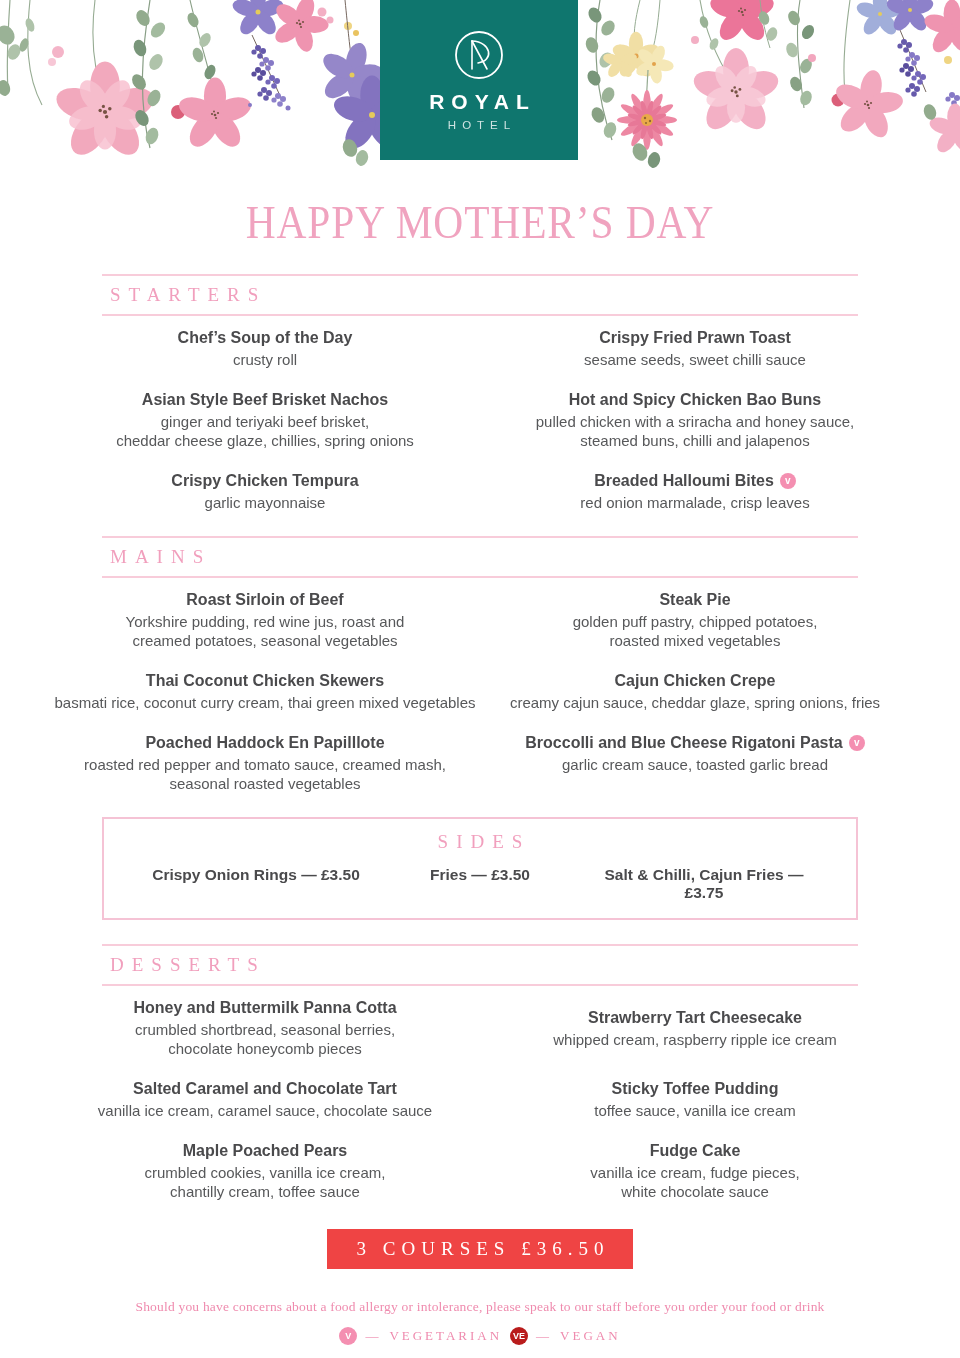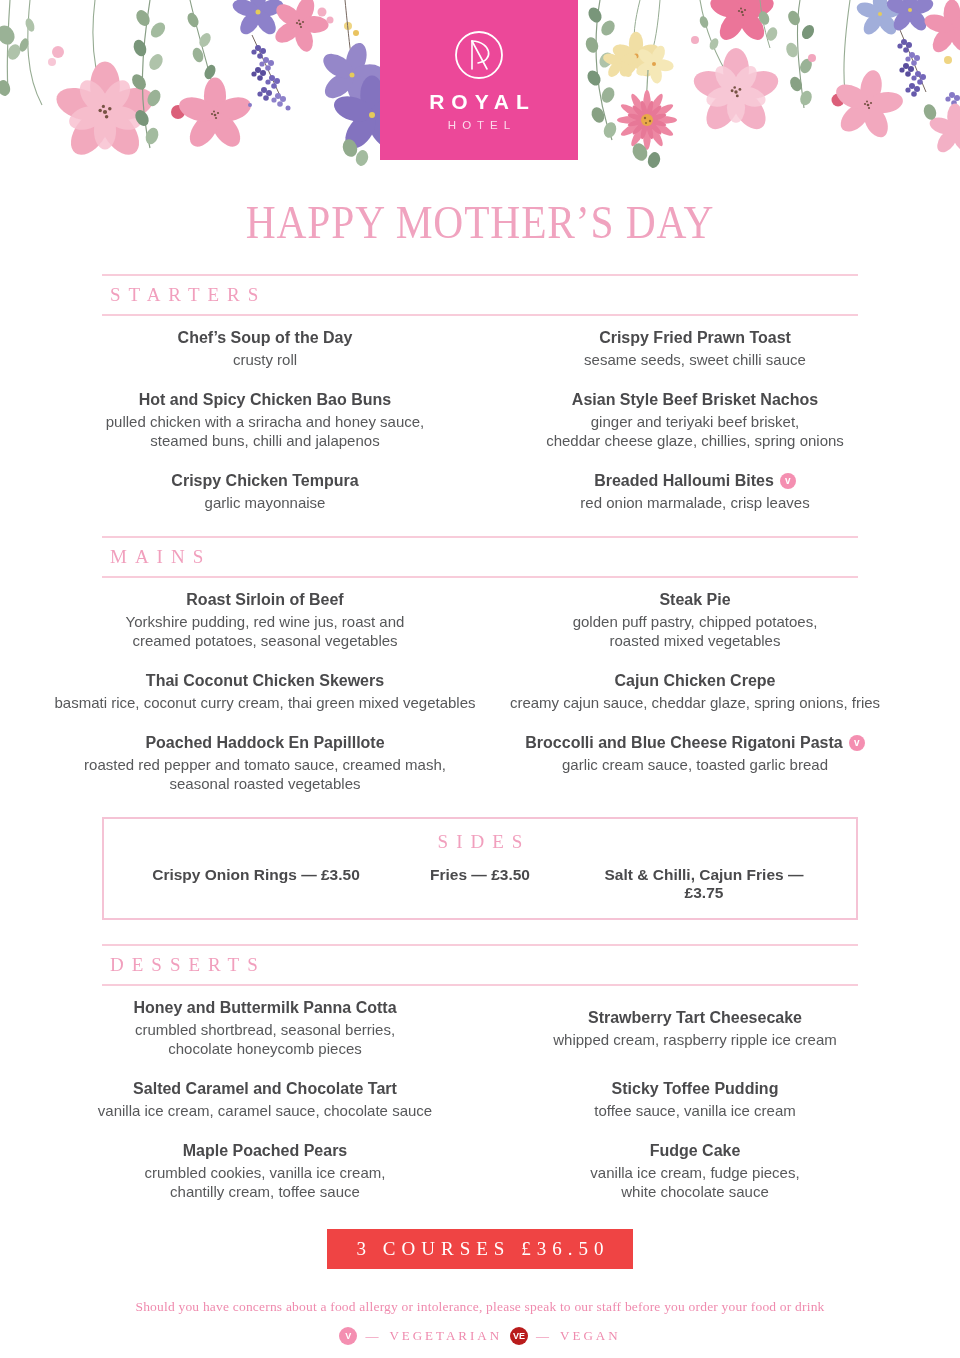--- a/index.html
+++ b/index.html
@@ -6,21 +6,21 @@
   html, body { margin: 0; padding: 0; background: #ffffff; }
   body {
     width: 960px; height: 1358px; position: relative; overflow: hidden;
     font-family: "Liberation Sans", sans-serif;
   }
   
   .hero { position: relative; height: 196px; }
   .flowers { position: absolute; top: 0; left: 0; }
   .logo-box {
     position: absolute; left: 380px; top: 0; width: 198px; height: 160px;
-    background: #ec4899; z-index: 2;
+    background: #0f766e; z-index: 2;
     display: flex; flex-direction: column; align-items: center; justify-content: center;
   }
   .logo-box svg { margin-bottom: 9px; }
   .brand-name { color: #fff; font-size: 21px; font-weight: 700; letter-spacing: 7px; padding-left: 7px; }
   .brand-sub  { color: rgba(255,255,255,.8); font-size: 11.5px; letter-spacing: 6px; margin-top: 5px; padding-left: 6px; }
 
   .title {
     margin: 0; height: 54px; line-height: 54px; text-align: center;
     font-family: "Liberation Serif", serif; font-weight: 400;
     font-size: 46px; letter-spacing: 1px; color: #f0a3bf; transform: scaleX(.9);
@@ -288,28 +288,28 @@
     <div class="items">
         <div class="menu-item">
           <div class="mi-title">Chef’s Soup of the Day</div>
           <div class="mi-desc">crusty roll</div>
         </div>
         <div class="menu-item">
           <div class="mi-title">Crispy Fried Prawn Toast</div>
           <div class="mi-desc">sesame seeds, sweet chilli sauce</div>
         </div>
         <div class="menu-item">
+          <div class="mi-title">Asian Style Beef Brisket Nachos</div>
+          <div class="mi-desc">ginger and teriyaki beef brisket,
+cheddar cheese glaze, chillies, spring onions</div>
+        </div>
+        <div class="menu-item">
           <div class="mi-title">Hot and Spicy Chicken Bao Buns</div>
           <div class="mi-desc">pulled chicken with a sriracha and honey sauce,
 steamed buns, chilli and jalapenos</div>
-        </div>
-        <div class="menu-item">
-          <div class="mi-title">Asian Style Beef Brisket Nachos</div>
-          <div class="mi-desc">ginger and teriyaki beef brisket,
-cheddar cheese glaze, chillies, spring onions</div>
         </div>
         <div class="menu-item">
           <div class="mi-title">Crispy Chicken Tempura</div>
           <div class="mi-desc">garlic mayonnaise</div>
         </div>
         <div class="menu-item">
           <div class="mi-title">Breaded Halloumi Bites<span class="badge-v">v</span></div>
           <div class="mi-desc">red onion marmalade, crisp leaves</div>
         </div>
       </div>

